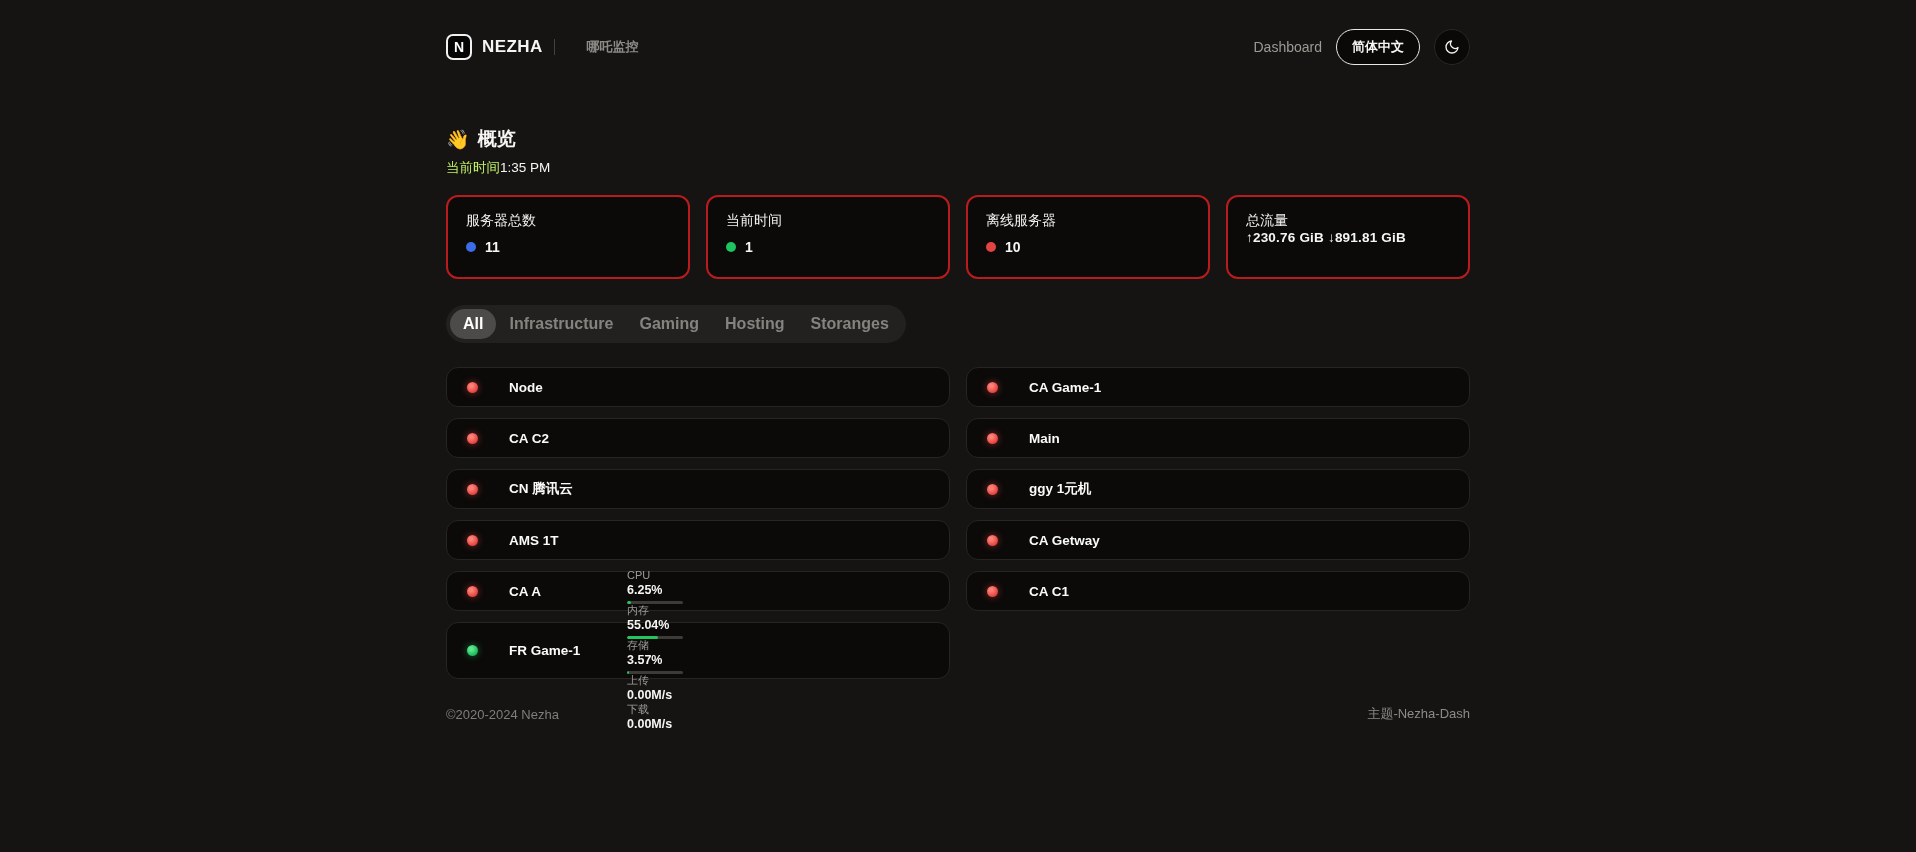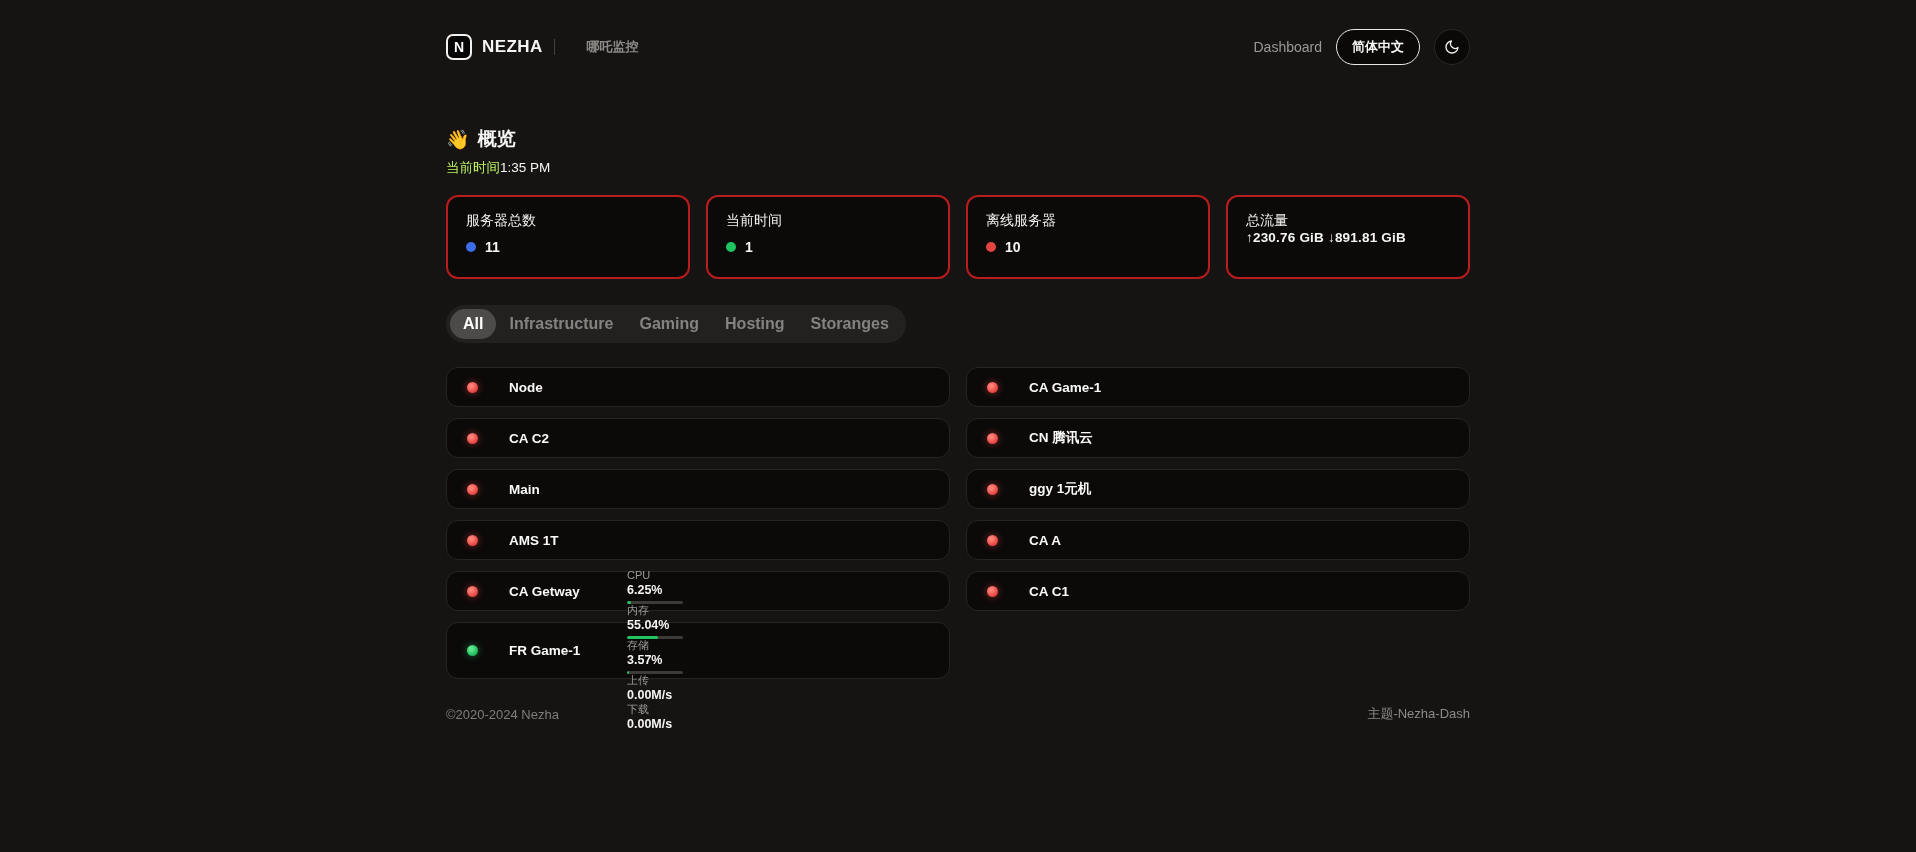--- a/index.html
+++ b/index.html
@@ -184,41 +184,41 @@
       <div class="server-card">
         <div class="status-dot offline"></div>
         <div class="server-name">CA Game-1</div>
       </div>
       <div class="server-card">
         <div class="status-dot offline"></div>
         <div class="server-name">CA C2</div>
       </div>
       <div class="server-card">
         <div class="status-dot offline"></div>
+        <div class="server-name">Main</div>
+      </div>
+      <div class="server-card">
+        <div class="status-dot offline"></div>
         <div class="server-name">CN 腾讯云</div>
       </div>
       <div class="server-card">
         <div class="status-dot offline"></div>
-        <div class="server-name">Main</div>
-      </div>
-      <div class="server-card">
-        <div class="status-dot offline"></div>
         <div class="server-name">ggy 1元机</div>
       </div>
       <div class="server-card">
         <div class="status-dot offline"></div>
         <div class="server-name">AMS 1T</div>
       </div>
       <div class="server-card">
         <div class="status-dot offline"></div>
+        <div class="server-name">CA Getway</div>
+      </div>
+      <div class="server-card">
+        <div class="status-dot offline"></div>
         <div class="server-name">CA A</div>
-      </div>
-      <div class="server-card">
-        <div class="status-dot offline"></div>
-        <div class="server-name">CA Getway</div>
       </div>
       <div class="server-card">
         <div class="status-dot offline"></div>
         <div class="server-name">CA C1</div>
       </div>
       <div class="server-card tall">
         <div class="status-dot online"></div>
         <div class="server-name">FR Game-1</div>
         <div class="metrics">
           <div class="metric">

